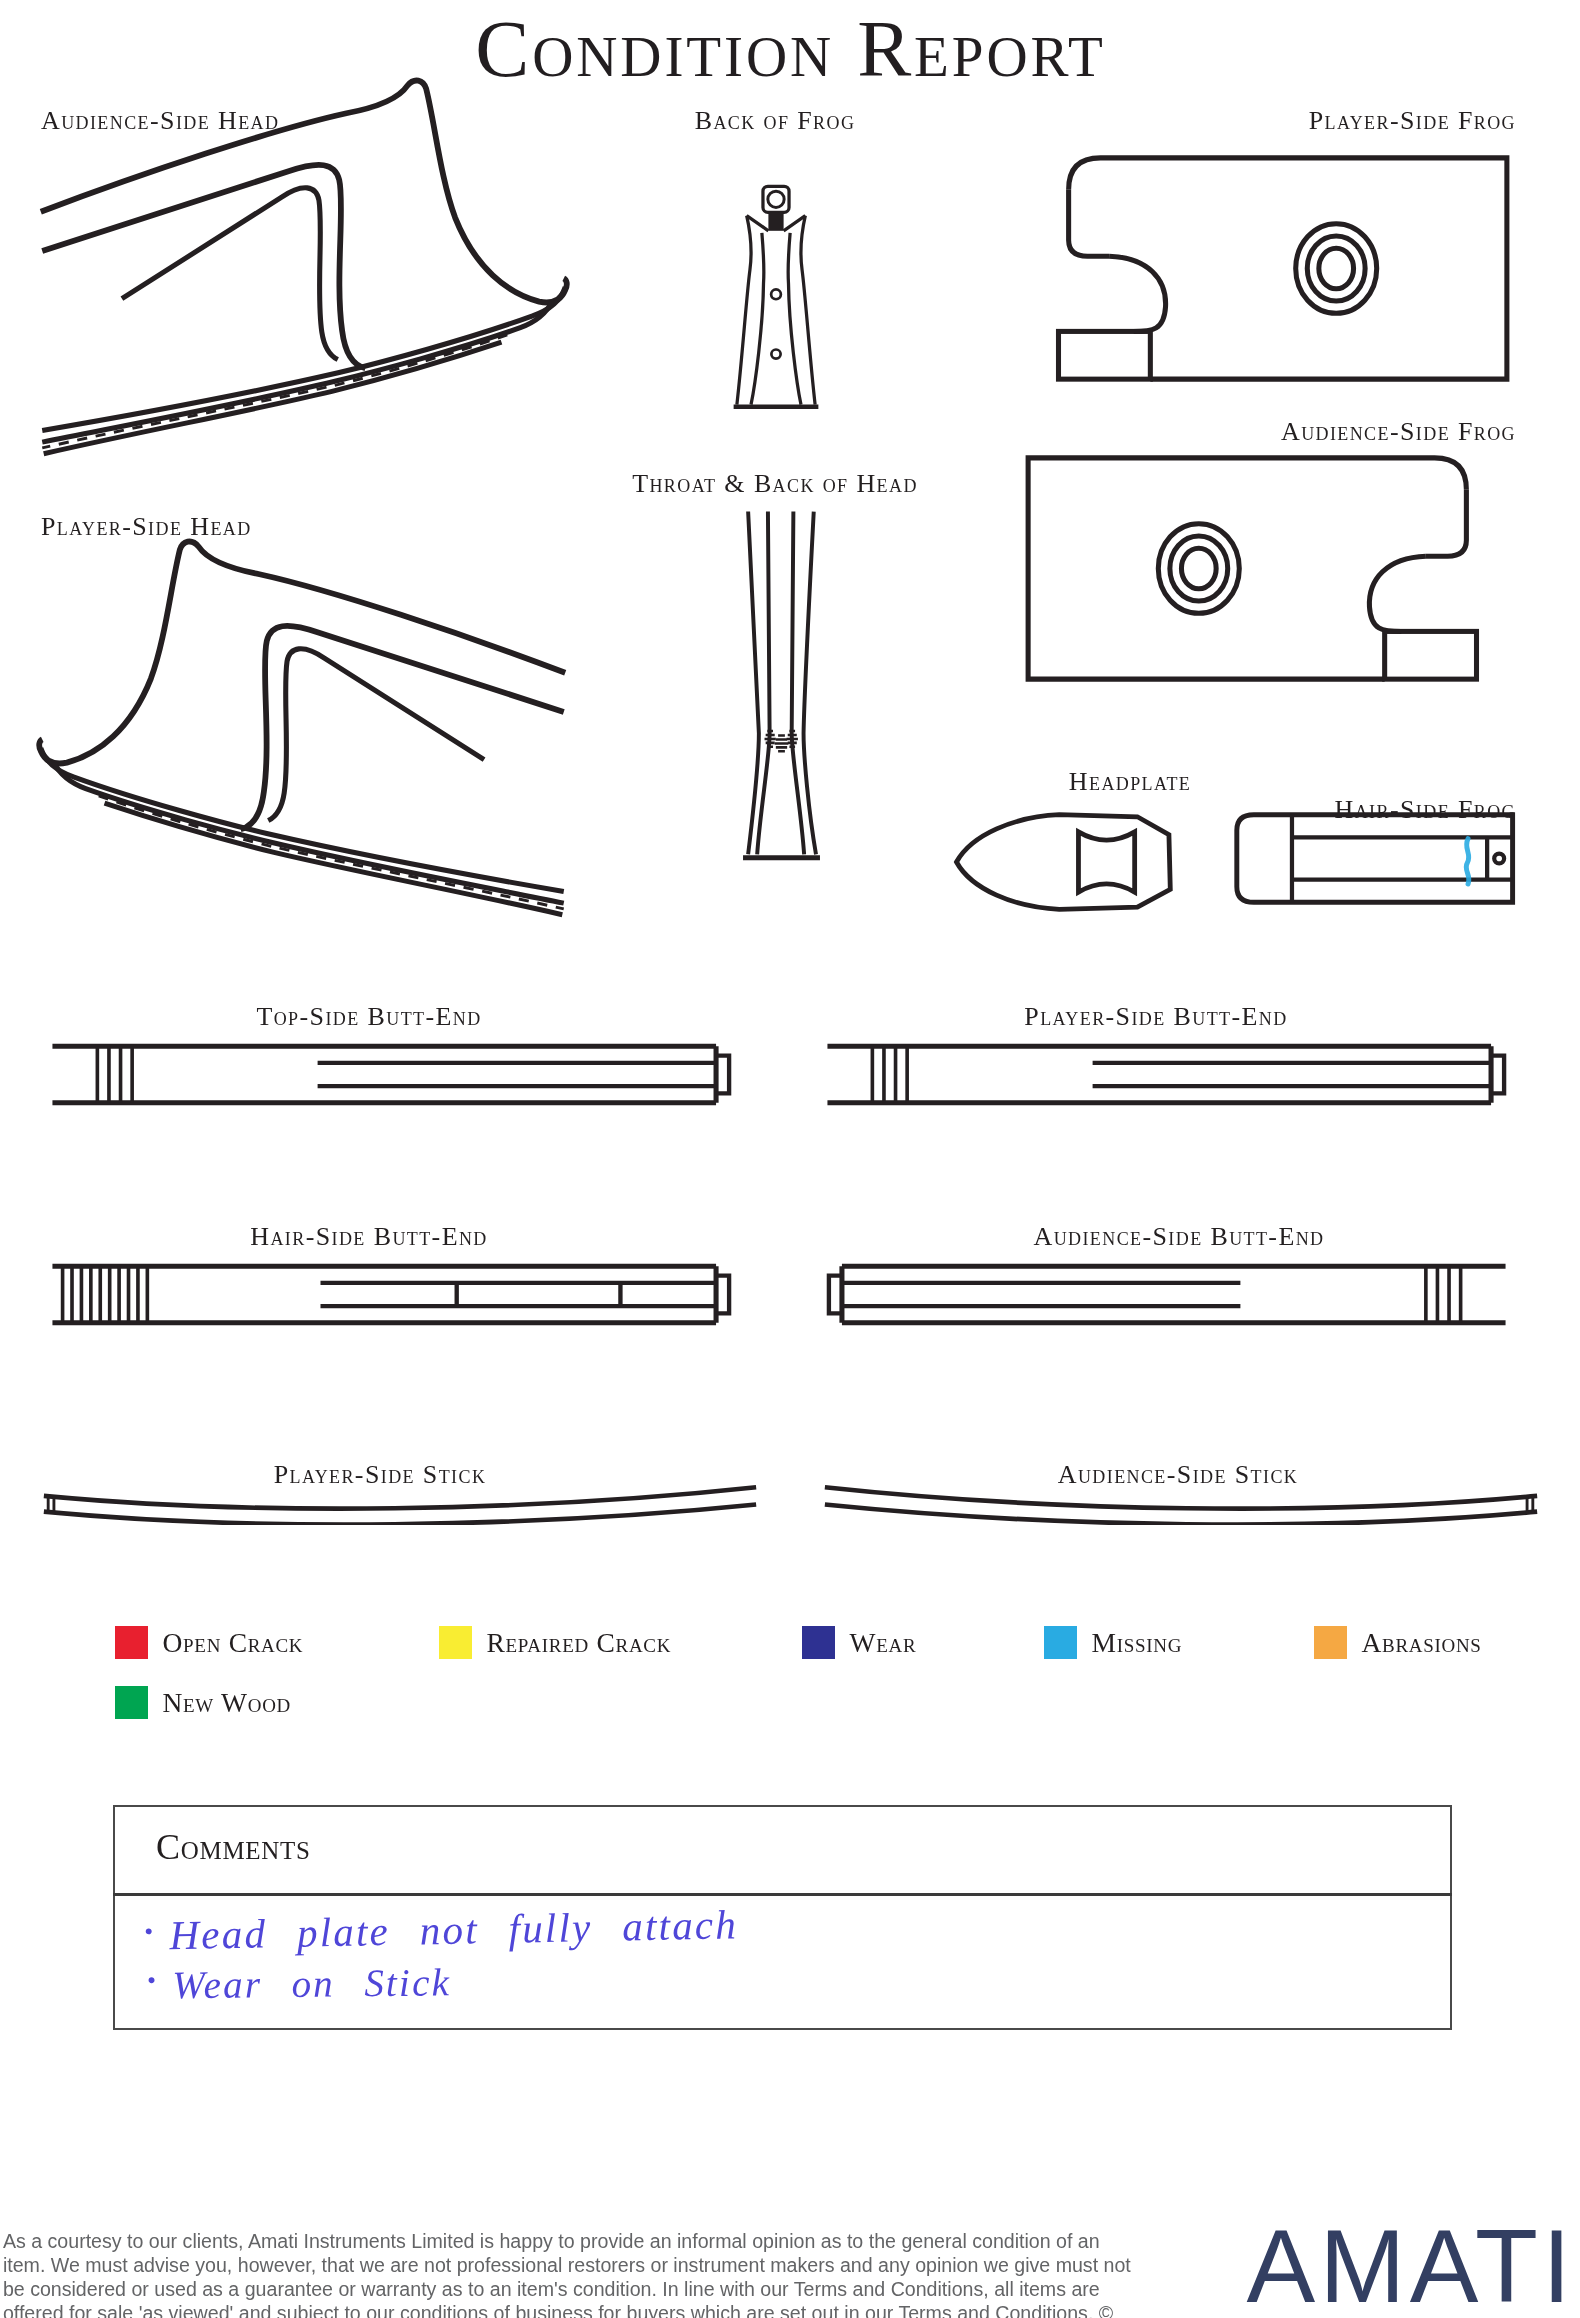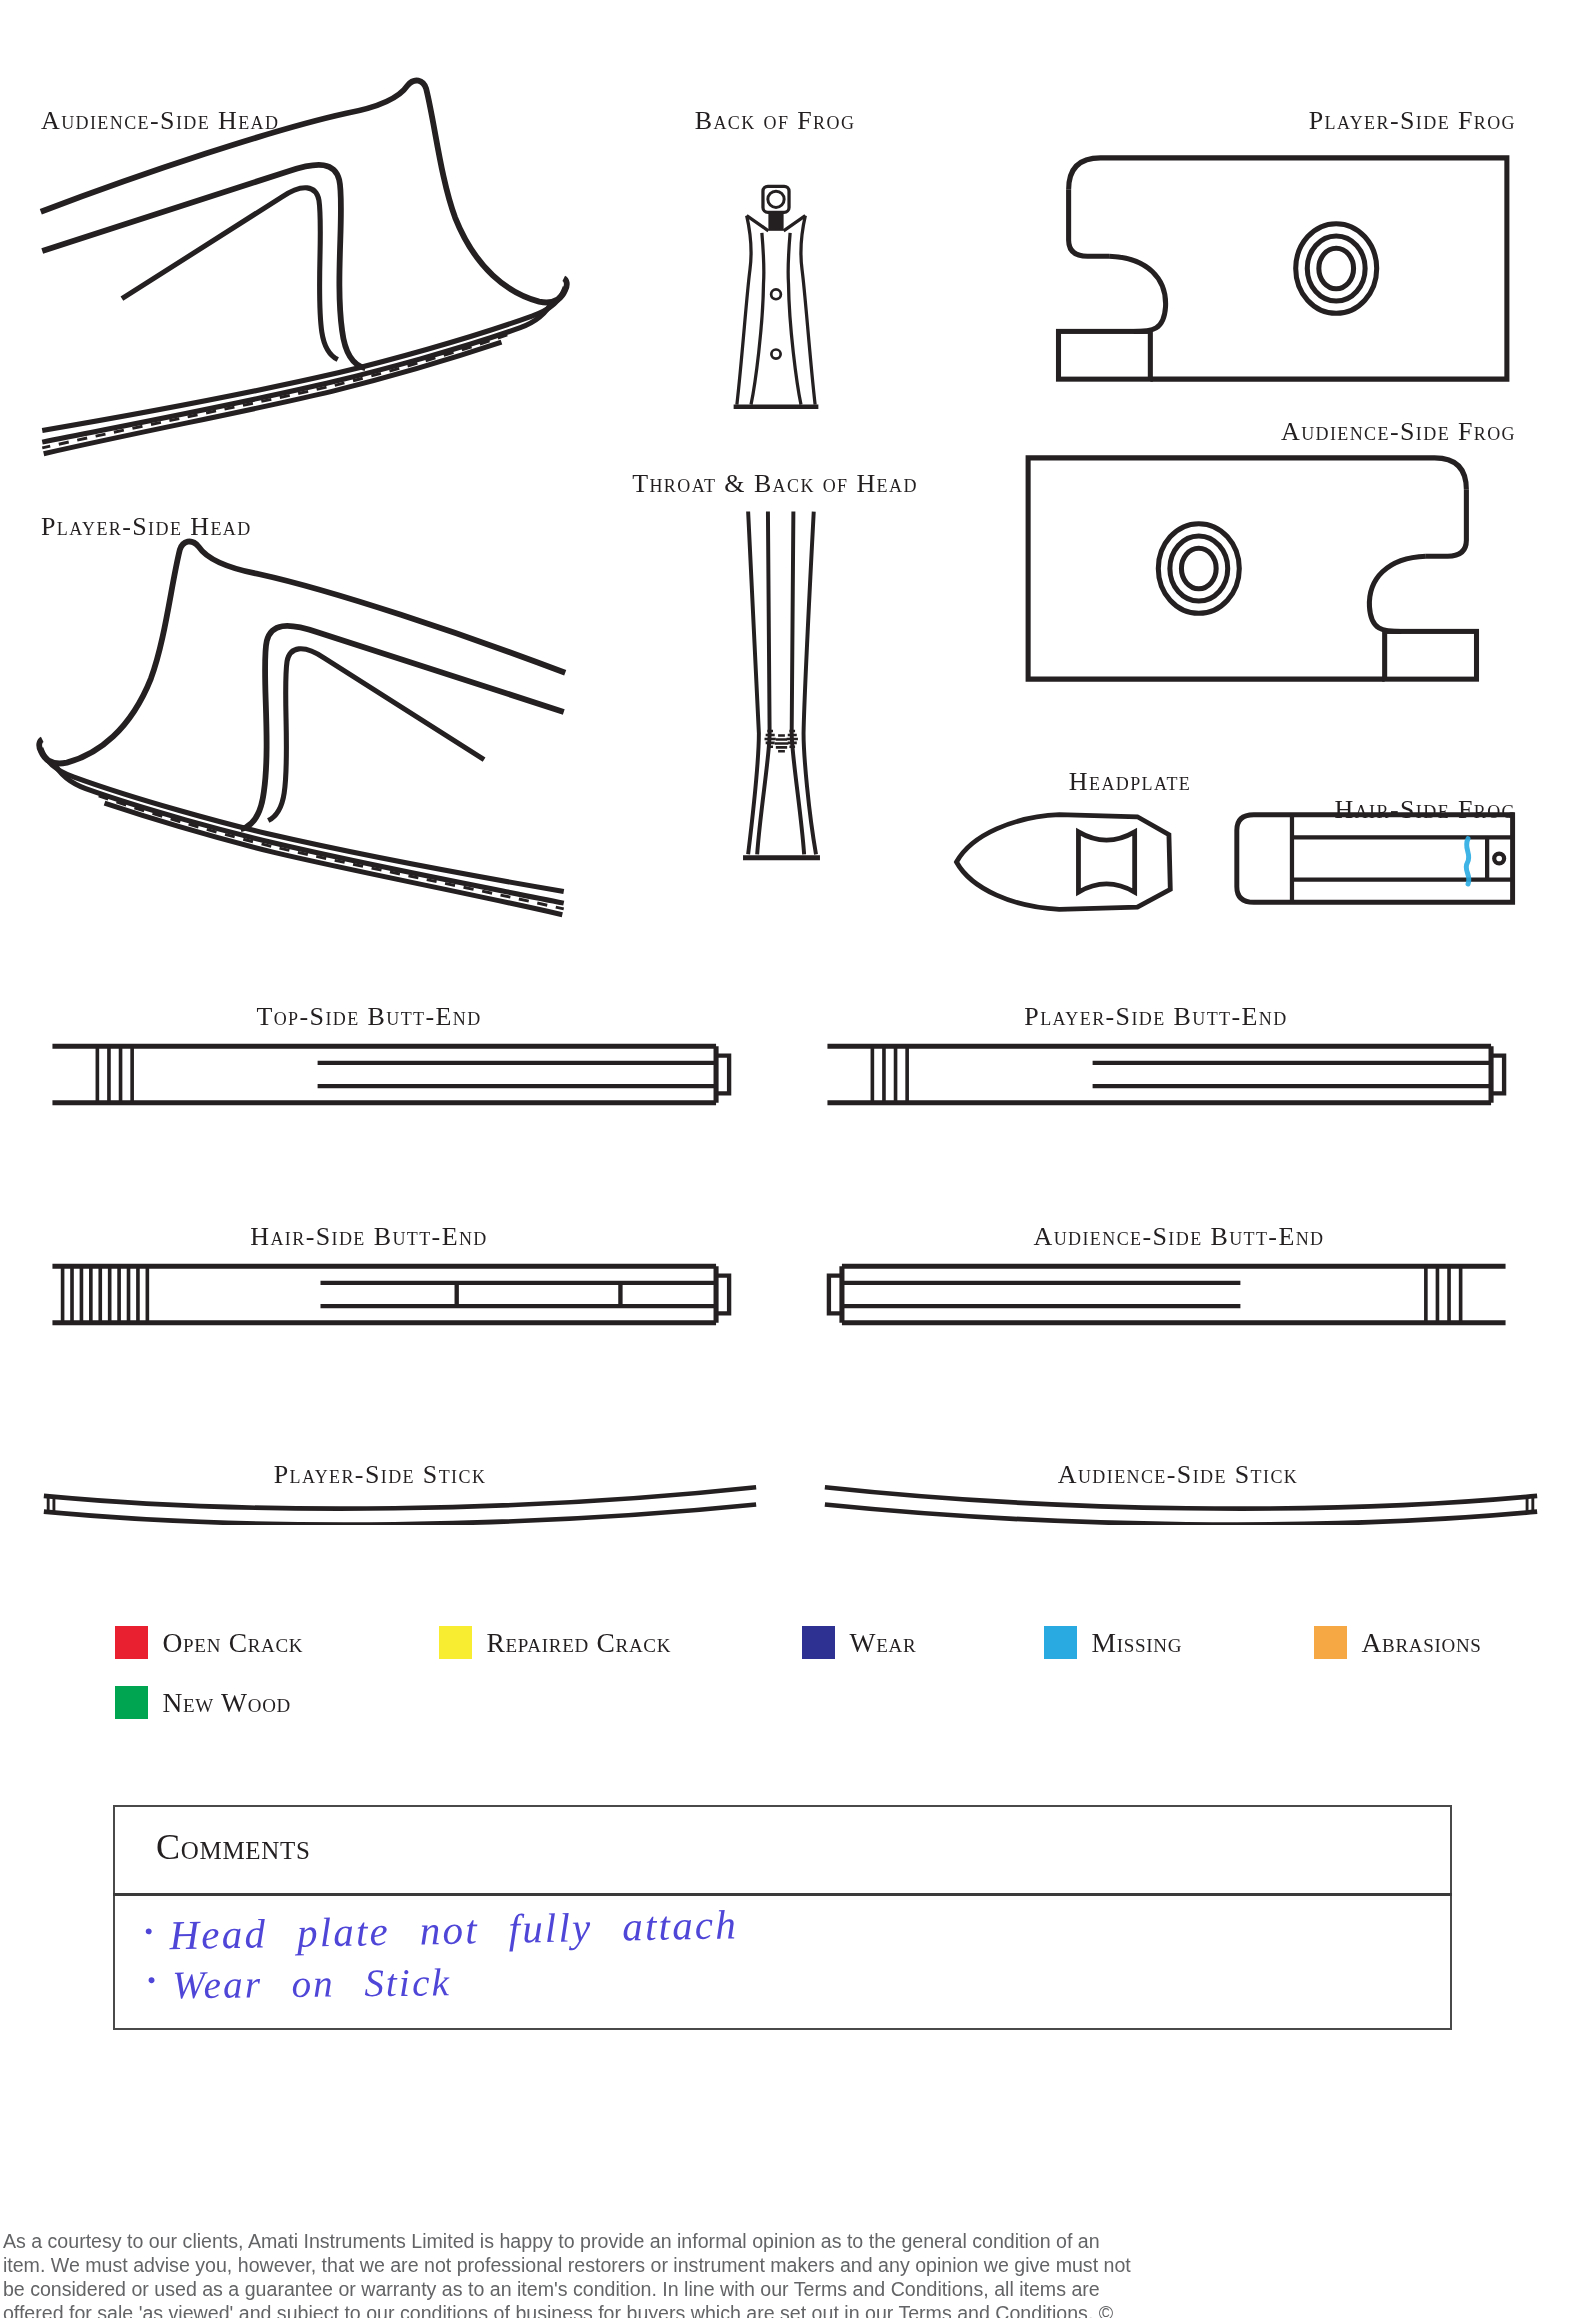--- a/index.html
+++ b/index.html
@@ -28,20 +28,21 @@
   .footer-text{position:absolute;left:2.9px;top:2229px;width:1131px;
                font-family:"Liberation Sans", sans-serif;font-size:19.6px;line-height:24px;color:#636466;}
   .logo{position:absolute;right:5.8px;top:2215px;font-family:"Liberation Sans", sans-serif;
         font-size:103px;letter-spacing:4.3px;line-height:1;}
 </style>
 </head>
 <body>
 
 <div class="page">
 
+  <div class="title">Condition Report</div>
 
   <div class="dlabel" style="left:41px;top:106px;">Audience-Side Head</div>
   <div class="dlabel c" style="left:594px;top:106px;width:362px;">Back of Frog</div>
   <div class="dlabel r" style="right:65px;top:106px;">Player-Side Frog</div>
   <div class="dlabel r" style="right:65px;top:417px;">Audience-Side Frog</div>
   <div class="dlabel" style="left:41px;top:512px;">Player-Side Head</div>
   <div class="dlabel c" style="left:594px;top:457px;width:362px;margin-top:12px;">Throat &amp; Back of Head</div>
   <div class="dlabel c" style="left:949px;top:767px;width:362px;">Headplate</div>
   <div class="dlabel r" style="right:65px;top:767px;margin-top:28px;">Hair-Side Frog</div>
   <div class="dlabel c" style="left:188px;top:1002px;width:362px;">Top-Side Butt-End</div>
@@ -231,15 +232,16 @@
     <div class="comments-divider"></div>
     <div class="hand hand1" style="color: rgb(79, 70, 216);">
       <span class="bullet">•</span><span>Head plate not fully attach</span>
     </div>
     <div class="hand hand2" style="color: rgb(79, 70, 216);">
       <span class="bullet">•</span><span>Wear on Stick</span>
     </div>
   </div>
 
   <div class="footer-text">As a courtesy to our clients, Amati Instruments Limited is happy to provide an informal opinion as to the general condition of an item. We must advise you, however, that we are not professional restorers or instrument makers and any opinion we give must not be considered or used as a guarantee or warranty as to an item's condition. In line with our Terms and Conditions, all items are offered for sale 'as viewed' and subject to our conditions of business for buyers which are set out in our Terms and Conditions. © Amati Instruments Limited 2017</div>
+  <div class="logo" style="color: rgb(51, 63, 98);">AMATI</div>
 
 </div>
 
 
 </body></html>

